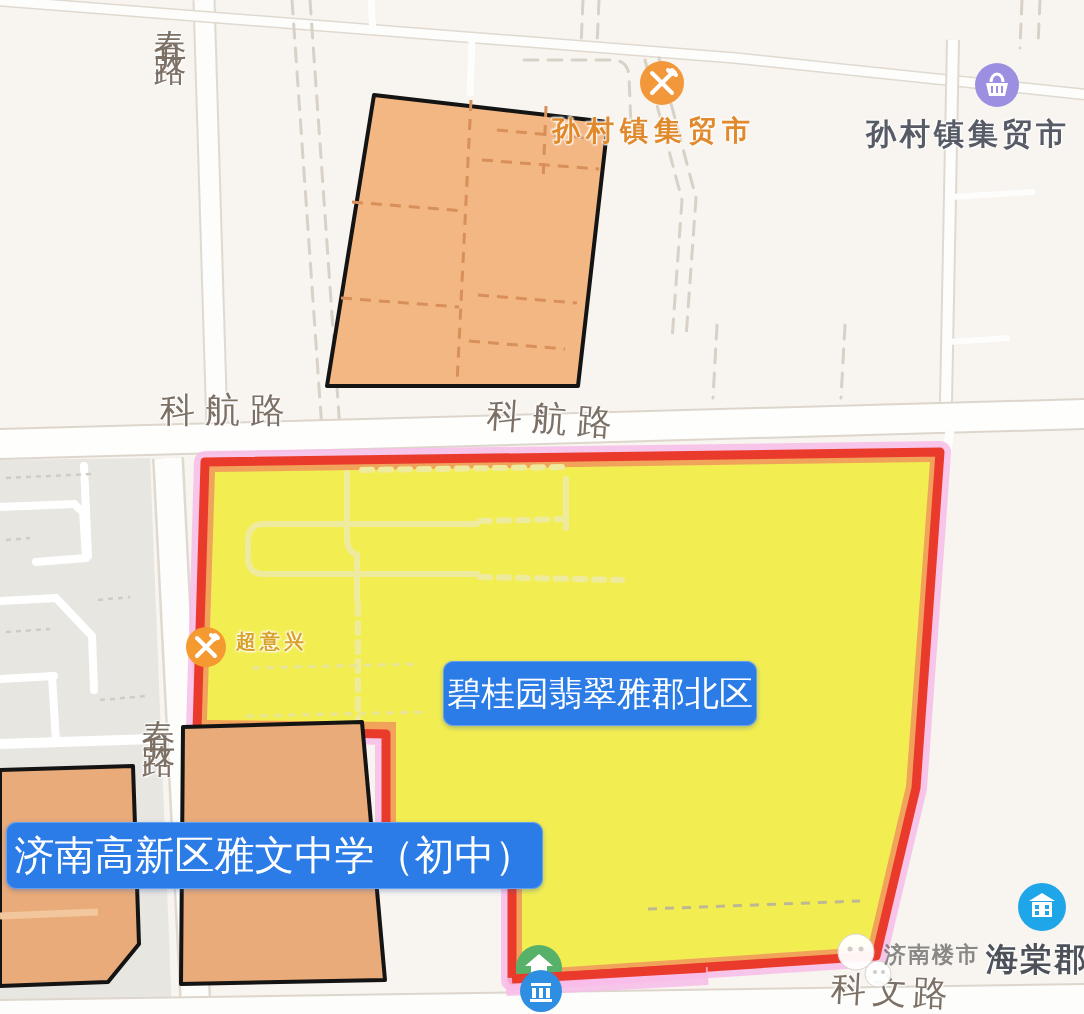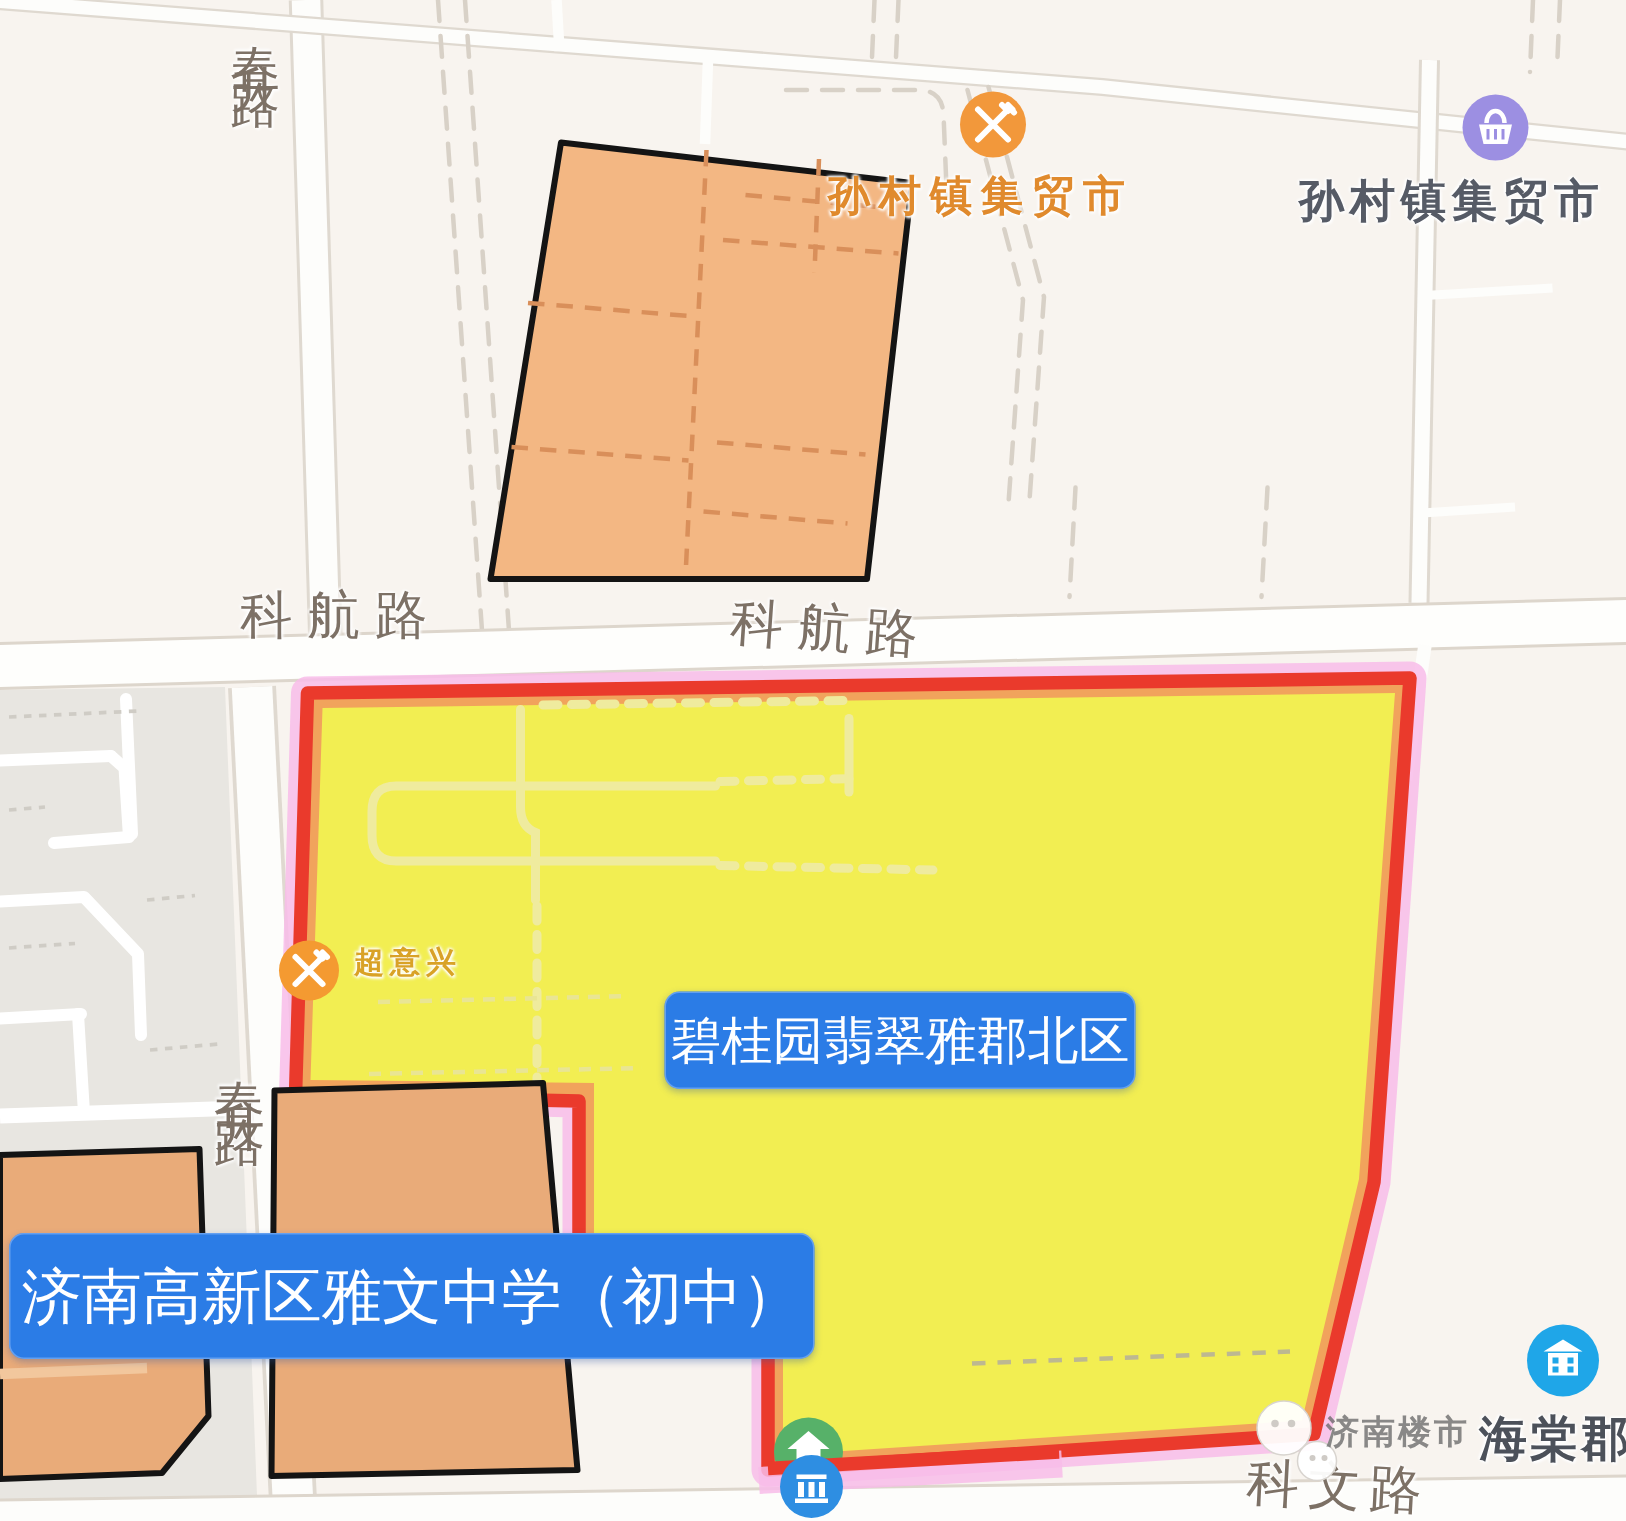--- a/index.html
+++ b/index.html
@@ -241,21 +241,21 @@
 
   <div class="road-label" style="left:160px;top:387px;">科航路</div>
 
   <div class="road-label" style="left:487px;top:396px;transform:rotate(4deg);">科航路</div>
 
   <div class="road-label" style="left:831px;top:968px;transform:rotate(3deg);letter-spacing:6px;">科文路</div>
 
 
   <div class="bubble" style="left:443px;top:661px;width:314px;height:65px;font-size:34px;">碧桂园翡翠雅郡北区</div>
 
-  <div class="bubble" style="left:6px;top:822px;width:537px;height:84px;font-size:40px;">济南高新区雅文中学（初中）</div>
+  <div class="bubble" style="left:6px;top:822px;width:537px;height:67px;font-size:40px;">济南高新区雅文中学（初中）</div>
 
   <div id="wm-icon" style="left:834px;top:922px;">
     <svg width="66" height="72" viewBox="0 0 66 72">
       <circle cx="22" cy="30" r="18" fill="rgba(255,255,255,0.95)" stroke="#d8d4cf" stroke-width="1"></circle>
       <circle cx="44" cy="52" r="13" fill="rgba(255,255,255,0.95)" stroke="#d8d4cf" stroke-width="1"></circle>
       <circle cx="16" cy="27" r="2.5" fill="#cfcbc6"></circle>
       <circle cx="27" cy="27" r="2.5" fill="#cfcbc6"></circle>
       <circle cx="41" cy="50" r="2" fill="#cfcbc6"></circle>
       <circle cx="49" cy="50" r="2" fill="#cfcbc6"></circle>
     </svg>

